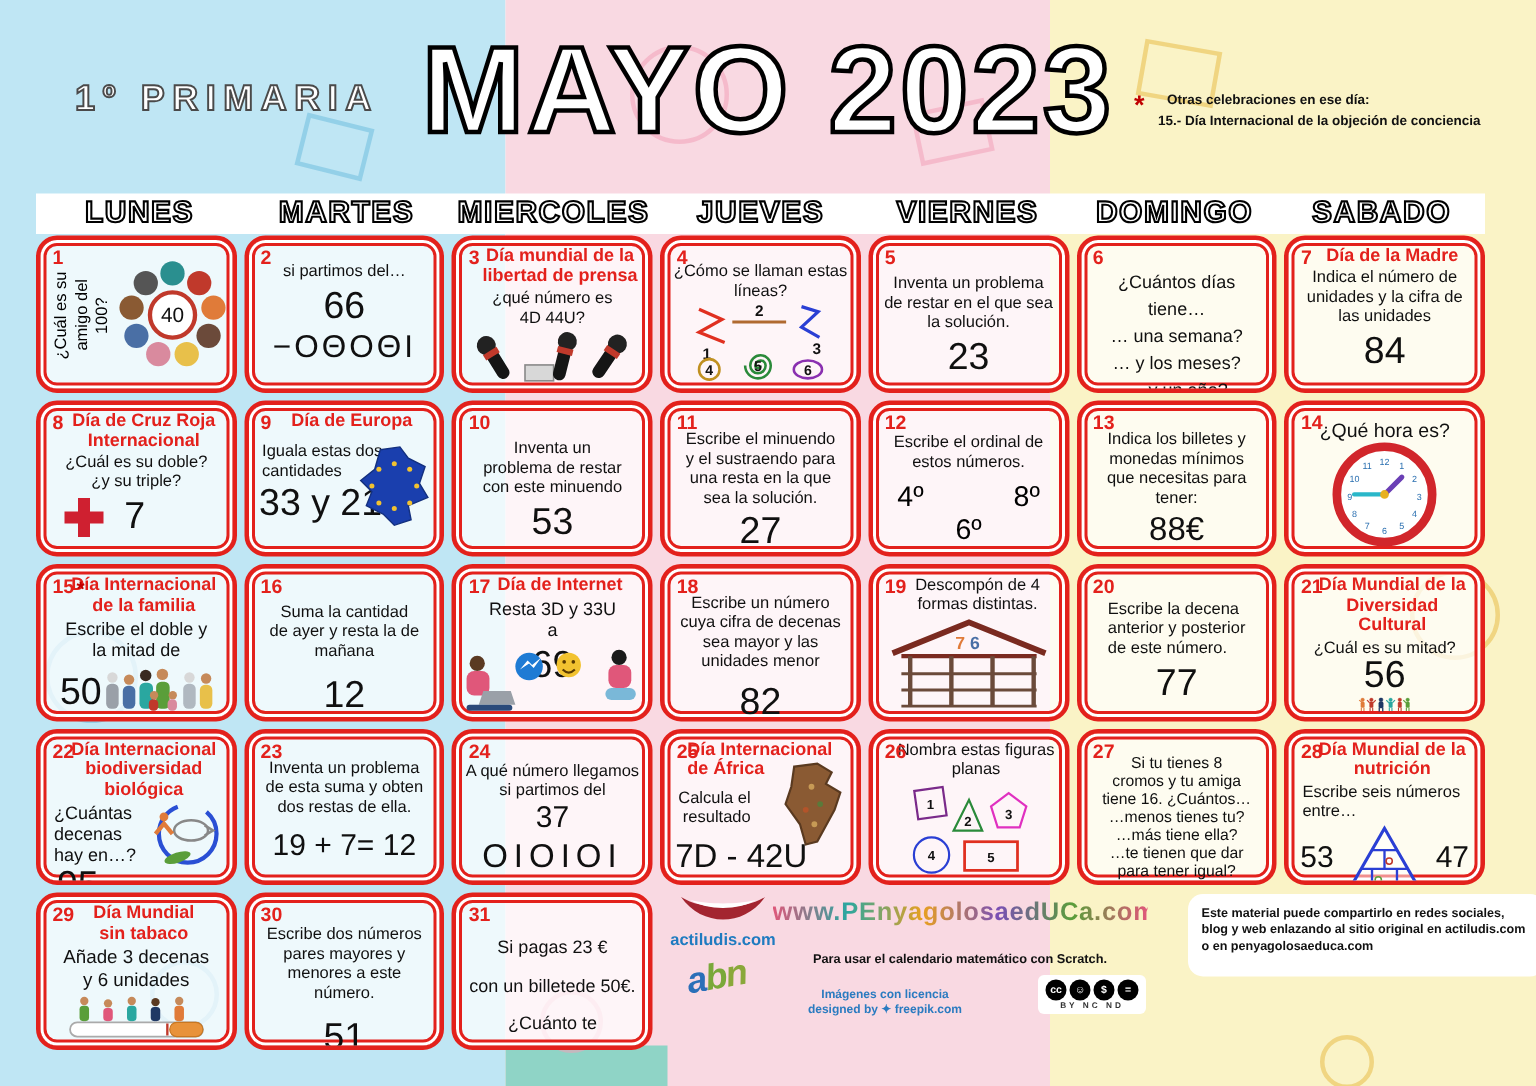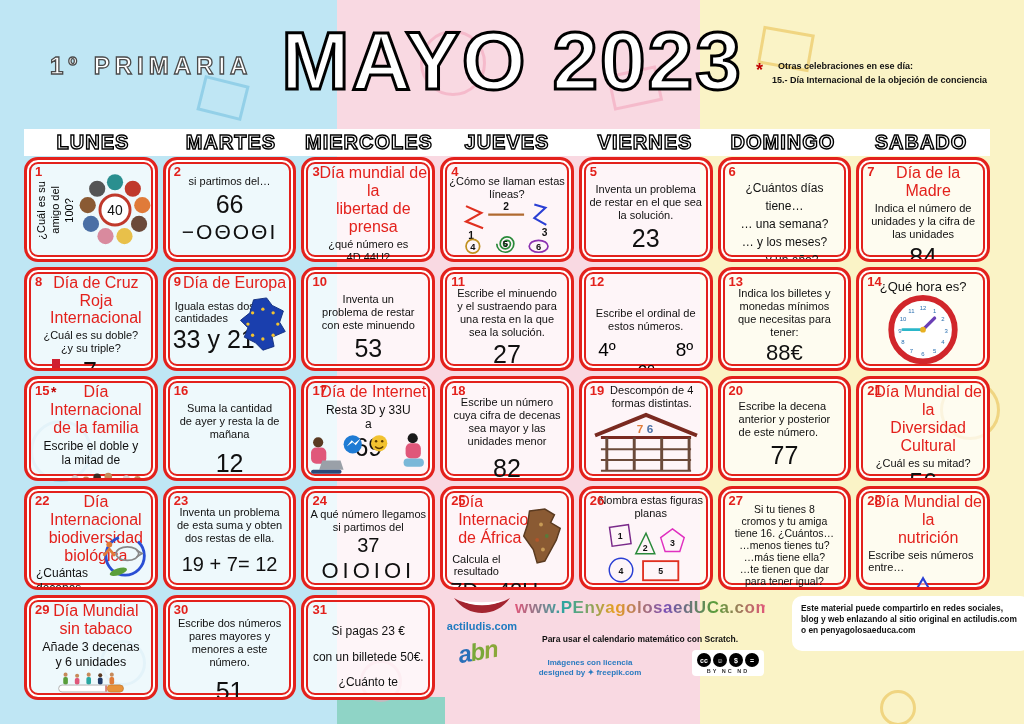--- a/index.html
+++ b/index.html
@@ -19,41 +19,41 @@
   .legend .star{position:absolute;left:-16px;top:-3px;color:#c00000;font-size:18px;}
   .legend .l1{margin-left:6px;}
   
   .weekbar{position:absolute;left:24px;top:129px;width:966px;height:27px;background:#fff;display:grid;grid-template-columns:repeat(7,1fr);align-items:center;z-index:1;}
   .weekbar span{text-align:center;font-weight:900;font-size:20px;color:#fff;-webkit-text-stroke:1.4px #000;letter-spacing:1px;}
   
   .grid{position:absolute;left:24px;top:157px;width:966px;height:543px;display:grid;grid-template-columns:repeat(7,1fr);grid-template-rows:repeat(5,1fr);gap:5px;z-index:1;}
   .cell{position:relative;border:3px solid #e3211c;border-radius:14px;background:rgba(255,255,255,.74);box-shadow:inset 0 0 0 2px #fff, inset 0 0 0 4px #e3211c;padding:15px 5px 3px;display:flex;flex-direction:column;align-items:center;text-align:center;overflow:hidden;}
   .day{position:absolute;top:4px;left:8px;color:#e3211c;font-weight:bold;font-size:13px;z-index:2;}
   .star15{position:absolute;top:5px;left:24px;color:#c00000;font-size:14px;font-weight:bold;}
-  .title{color:#e3211c;font-weight:normal;font-size:16px;line-height:1.12;white-space:pre-line;margin:-11px 0 2px 0;padding-left:10px;}
+  .title{color:#e3211c;font-weight:bold;font-size:12px;line-height:1.12;white-space:pre-line;margin:-11px 0 2px 0;padding-left:10px;}
   .txt{font-size:11px;line-height:1.18;white-space:pre-line;color:#101010;}
   .big{font-size:25px;color:#101010;margin-top:2px;}
   .sym{font-size:21px;letter-spacing:2px;color:#101010;margin-top:1px;}
   
   .c1{flex-direction:row;align-items:center;justify-content:flex-start;padding:4px 2px 2px 8px;gap:2px;}
   .rot{writing-mode:vertical-rl;transform:rotate(180deg);font-size:11px;line-height:1.25;white-space:pre-line;}
   .c6 .txt{font-size:12px;line-height:1.5;margin-top:4px;}
   .ordrow{display:flex;gap:60px;font-size:19px;margin-top:6px;}
   .ord2{font-size:19px;}
   .c15 .bigrow{display:flex;width:100%;align-items:center;}
   .c15 .big{margin-left:8px;}
   .c22 .txt{align-self:flex-start;text-align:left;margin-left:4px;}
   .c22 .big{align-self:flex-start;margin-left:6px;margin-top:-2px;}
   .c22 svg{position:absolute;right:5px;top:42px;}
   .c9 .txt{align-self:flex-start;text-align:left;margin-left:4px;}
   .c9 .big{align-self:flex-start;margin-left:2px;margin-top:0;}
   .c9 svg{position:absolute;right:4px;top:26px;}
   .c25 svg{position:absolute;right:5px;top:18px;}
   .c25 .title{align-self:flex-start;text-align:left;}
-  .c25 .txt{align-self:flex-start;text-align:center;margin-left:4px;margin-top:4px;}
+  .c25 .txt{align-self:flex-start;text-align:right;margin-left:4px;margin-top:4px;}
   .c25 .big{font-size:22px;align-self:flex-start;margin-left:2px;}
   .c23 .big{font-size:20px;margin-top:8px;}
   .c24 .big{font-size:20px;margin-top:0;}
   .c24 .sym{font-size:22px;letter-spacing:4px;}
   .c27 .txt{font-size:10.5px;line-height:1.14;}
   .c31 .txt{font-size:12px;line-height:2.1;margin-top:6px;}
   .c13 .big{font-size:22px;}
   .c28 .pyr-row{display:flex;align-items:center;gap:8px;margin-top:2px;font-size:20px;color:#101010;}
   .c28 .txt{align-self:flex-start;text-align:left;margin-left:4px;}
   .iconrow{display:flex;align-items:center;gap:8px;margin-top:2px;}
@@ -265,21 +265,21 @@
       <span class="day">11</span>
       <div class="txt" style="margin-top:2px">Escribe el minuendo
 y el sustraendo para
 una resta en la que
 sea la solución.</div>
       <div class="big">27</div>
     </div>
 
     <div class="cell c12">
       <span class="day">12</span>
-      <div class="txt" style="margin-top:22px">Escribe el ordinal de
+      <div class="txt" style="margin-top:4px">Escribe el ordinal de
 estos números.</div>
       <div class="ordrow">
         <span>4º</span>
         <span>8º</span>
       </div>
       <div class="ord2">6º</div>
     </div>
 
     <div class="cell c13">
       <span class="day">13</span>

